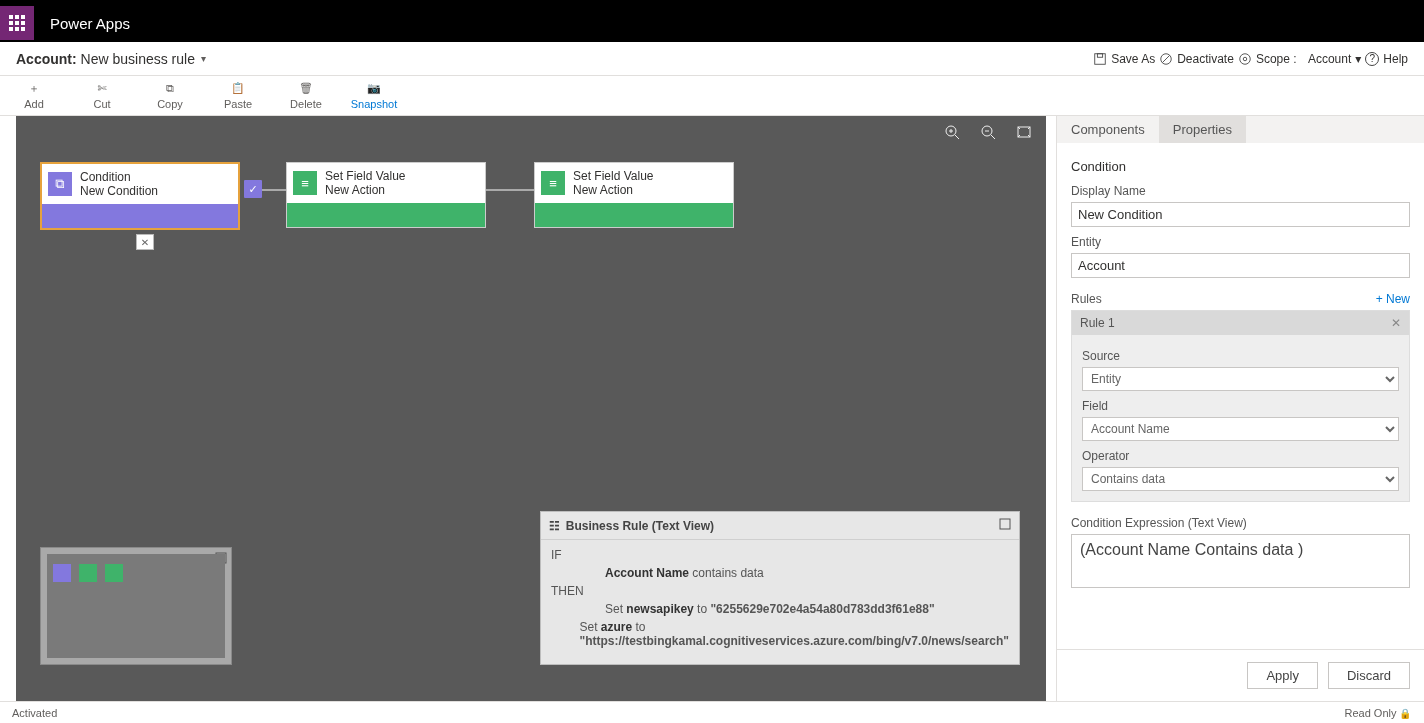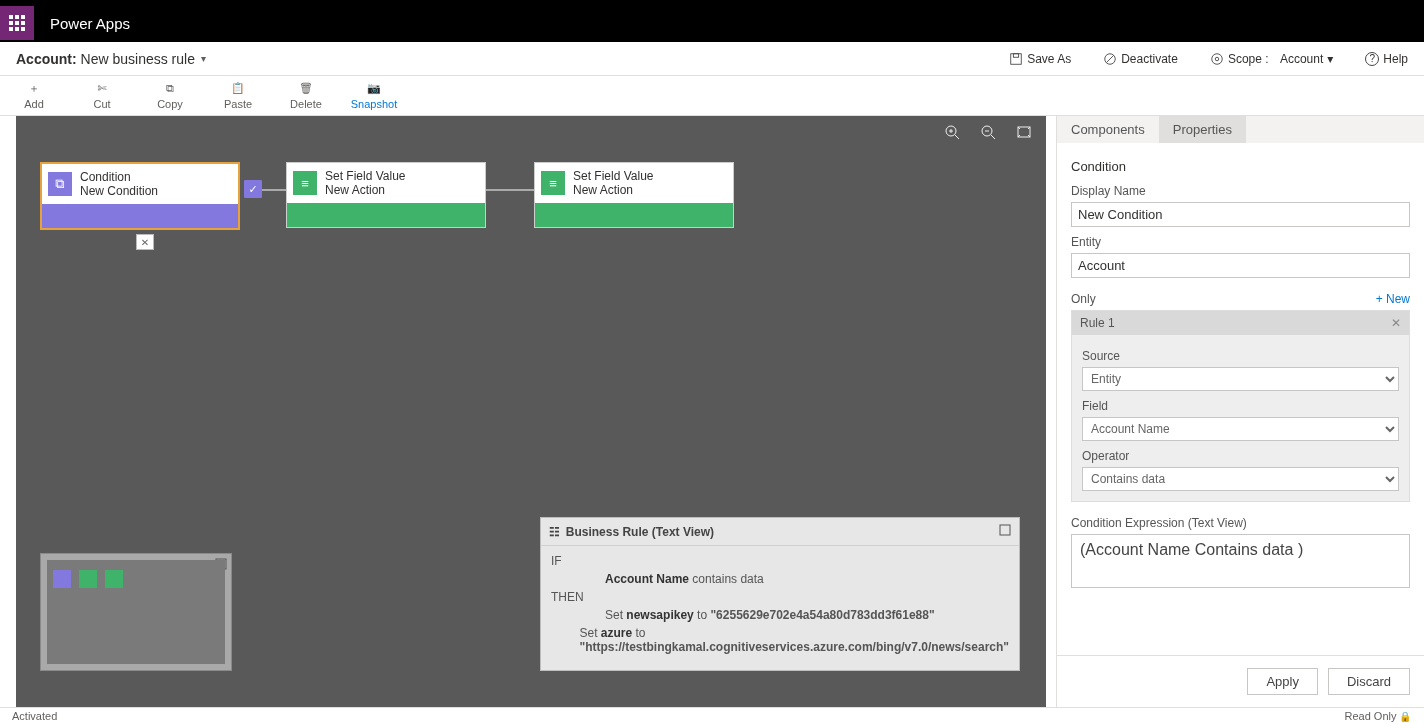--- a/index.html
+++ b/index.html
@@ -8,21 +8,21 @@
 .global-bar { height:4px; background:#000; }
 .header { background:#000; color:#fff; height:38px; display:flex; align-items:center; }
 .waffle { width:34px; height:34px; background:#742774; display:flex; align-items:center; justify-content:center; }
 .waffle .dots { width:16px; height:16px; display:grid; grid-template-columns:repeat(3,4px); grid-template-rows:repeat(3,4px); gap:2px;}
 .waffle .dots span{background:#fff; width:4px;height:4px;}
 .brand { padding:0 16px; font-size:15px; font-weight:400; }
 .subheader { height:34px; border-bottom:1px solid #e1dfdd; display:flex; align-items:center; padding:0 16px; justify-content:space-between;}
 .title-left { display:flex; align-items:center; font-size:14px;}
 .title-left .pre { font-weight:600; }
 .title-left .chev { margin-left:6px; color:#605e5c; font-size:10px;}
-.sub-right { display:flex; align-items:center; gap:32px; color:#323130; font-size:12px;}
+.sub-right { display:flex; align-items:center; gap:4px; color:#323130; font-size:12px;}
 .sub-right .item { display:flex; align-items:center; gap:4px; cursor:pointer;}
 .sub-right svg{width:14px;height:14px;}
 .toolbar { height:40px; display:flex; align-items:flex-start; padding:4px 12px 0 12px; gap:24px; border-bottom:1px solid #e1dfdd;}
 .tb-btn { display:flex; flex-direction:column; align-items:center; width:44px; font-size:11px; color:#605e5c; cursor:pointer;}
 .tb-btn .ico { height:16px; display:flex; align-items:center; justify-content:center; margin-bottom:2px;}
 .tb-btn.active { color:#0078d4; }
 .main-row { flex:1; display:flex; min-height:0;}
 .canvas-wrap { flex:1; position:relative; padding:0 0 0 0;}
 .canvas { position:absolute; inset:0; background:#595959; margin:0 10px 0 16px;}
 .canvas-controls { position:absolute; top:8px; right:14px; display:flex; gap:20px; color:#fff;}
@@ -71,21 +71,21 @@
 .rules-head { display:flex; justify-content:space-between; align-items:center; margin-top:14px;}
 .new-link { color:#0078d4; font-size:12px; cursor:pointer;}
 .rule-box { background:#eeeeee; border:1px solid #ddd; margin-top:4px; padding-bottom:10px;}
 .rule-title { display:flex; justify-content:space-between; align-items:flex-start; background:#d9d9d9; padding:5px 8px; font-size:12px; color:#555;}
 .rule-title .x{color:#888; cursor:pointer;}
 .rule-inner { padding:6px 10px 0 10px;}
 .sel { width:100%; border:1px solid #c8c6c4; background:#fff; color:#666; font-size:12px; padding:3px 4px;}
 .expr-box { width:100%; min-height:54px; border:1px solid #c8c6c4; padding:6px 8px; font-size:16px; color:#444; margin-top:4px;}
 .panel-footer { border-top:1px solid #e1dfdd; padding:12px 14px; display:flex; justify-content:flex-end; gap:10px;}
 .btn { border:1px solid #c8c6c4; background:#fff; padding:5px 18px; font-size:13px; cursor:pointer; color:#444;}
-.status-bar { height:16px; border-top:1px solid #e1dfdd; display:flex; align-items:center; justify-content:space-between; padding:0 12px; font-size:11px; color:#605e5c;}
+.status-bar { height:22px; border-top:1px solid #e1dfdd; display:flex; align-items:center; justify-content:space-between; padding:0 12px; font-size:11px; color:#605e5c;}
 .lock{font-size:10px;}
 </style>
 </head>
 <body>
 
 <div class="global-bar"></div>
 
 <div class="header">
   <div class="waffle">
     <div class="dots">
@@ -282,21 +282,21 @@
     <div class="panel-body">
       <div class="section-head">Condition</div>
 
       <div class="field-label">Display Name</div>
       <input class="txt-input" value="New Condition" style="">
 
       <div class="field-label">Entity</div>
       <input class="txt-input" value="Account" style="">
 
       <div class="rules-head">
-        <span class="field-label" style="margin:0;">Only</span>
+        <span class="field-label" style="margin:0;">Rules</span>
         <span class="new-link">+ New</span>
       </div>
 
       <div class="rule-box">
         <div class="rule-title">
           <span>Rule 1</span>
           <span class="x">✕</span>
         </div>
         <div class="rule-inner">
           <div class="field-label">Source</div>

